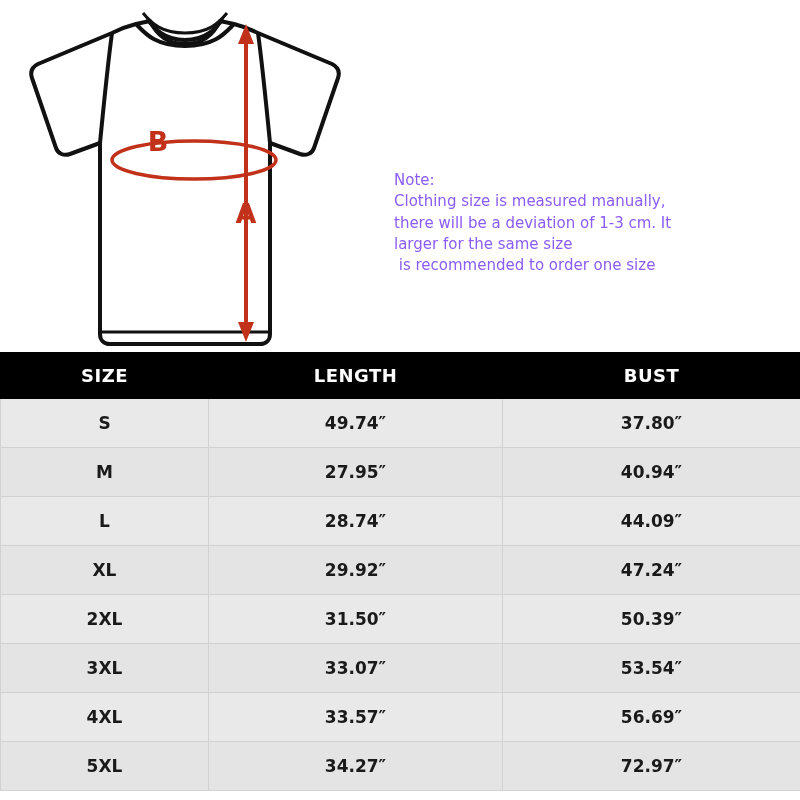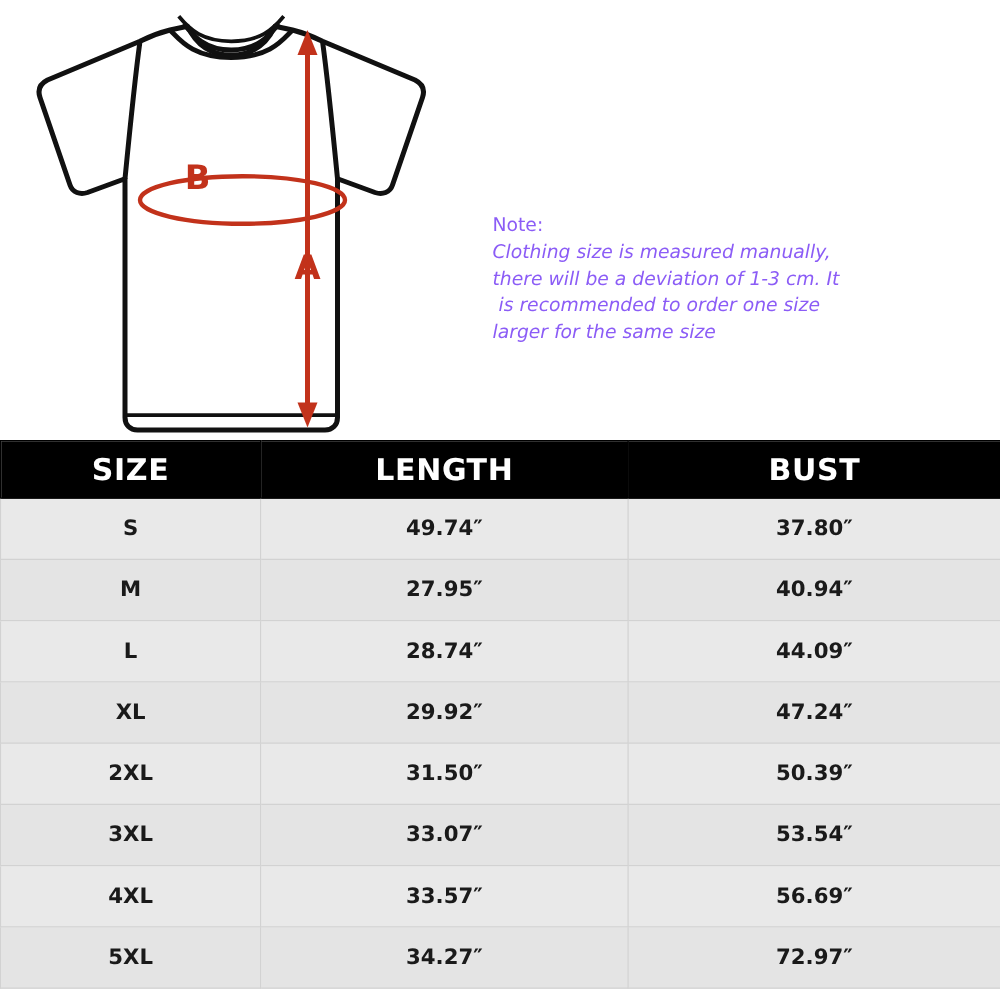--- a/index.html
+++ b/index.html
@@ -35,21 +35,21 @@
     position: absolute;
     left: 394px;
     top: 170px;
     width: 400px;
     color: #8b5cf6;
     font-size: 15px;
     line-height: 1.42;
     font-family: "DejaVu Sans", sans-serif;
   }
   .note .note-title { display: block; }
-  .note .note-line { display: block; white-space: pre; font-style: italic; }
+  .note .note-line { display: block; white-space: pre; }
 
   
   .table {
     position: absolute;
     left: 0;
     top: 352px;
     width: 800px;
     border-collapse: collapse;
     table-layout: fixed;
   }
@@ -59,21 +59,21 @@
 
   .table th, .table td {
     text-align: center;
     font-family: "DejaVu Sans", sans-serif;
     font-weight: bold;
     border: 1px solid #d2d2d2;
   }
   .table thead th {
     background: #000000;
     color: #ffffff;
-    font-size: 24px;
+    font-size: 18px;
     height: 46px;
     border: 1px solid #000000;
     letter-spacing: 0.5px;
     text-align: center;
   }
   .table tbody td {
     background: #e9e9e9;
     color: #1a1a1a;
     font-size: 17px;
     height: 49px;
@@ -111,22 +111,22 @@
         <polygon points="238,22 230,42 246,42" fill="#c2321b"></polygon>
         <polygon points="238,340 230,320 246,320" fill="#c2321b"></polygon>
         <text x="238" y="221" fill="#c2321b" font-family="DejaVu Sans, sans-serif" font-size="27" font-weight="bold" text-anchor="middle">A</text>
       </svg>
     </div>
 
     <div class="note">
       <span class="note-title">Note:</span>
       <span class="note-line">Clothing size is measured manually,</span>
       <span class="note-line">there will be a deviation of 1-3 cm. It</span>
+      <span class="note-line">larger for the same size</span>
       <span class="note-line"> is recommended to order one size</span>
-      <span class="note-line">larger for the same size</span>
     </div>
 
   </div>
 
   <table class="table">
     <colgroup>
       <col class="c1">
         <col class="c2">
         <col class="c3">
     </colgroup>

